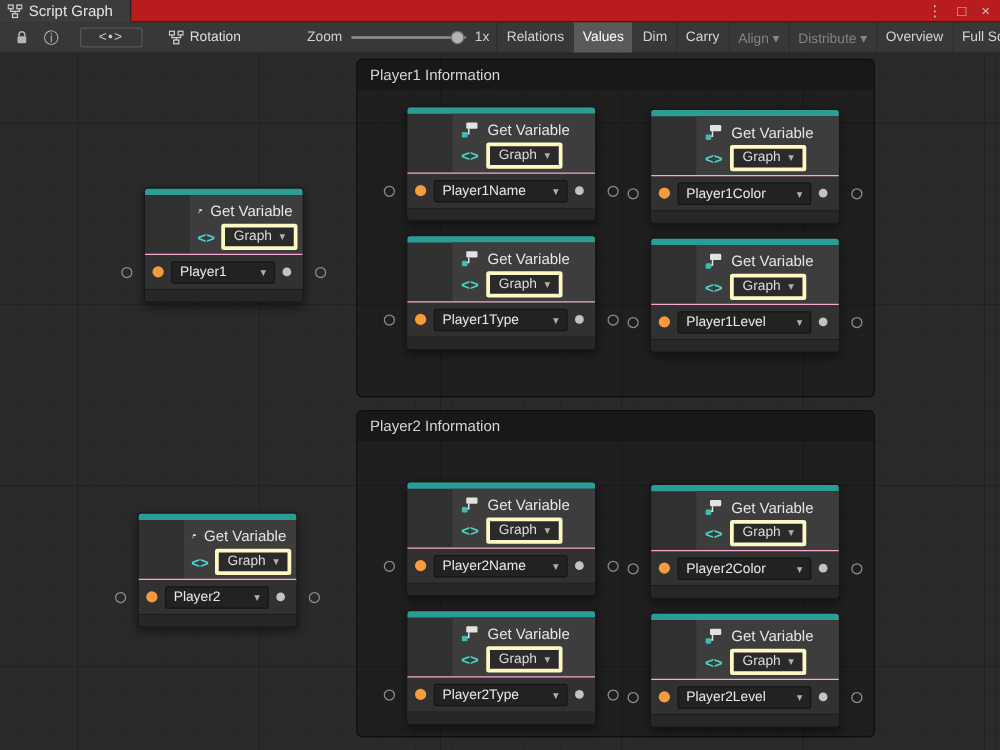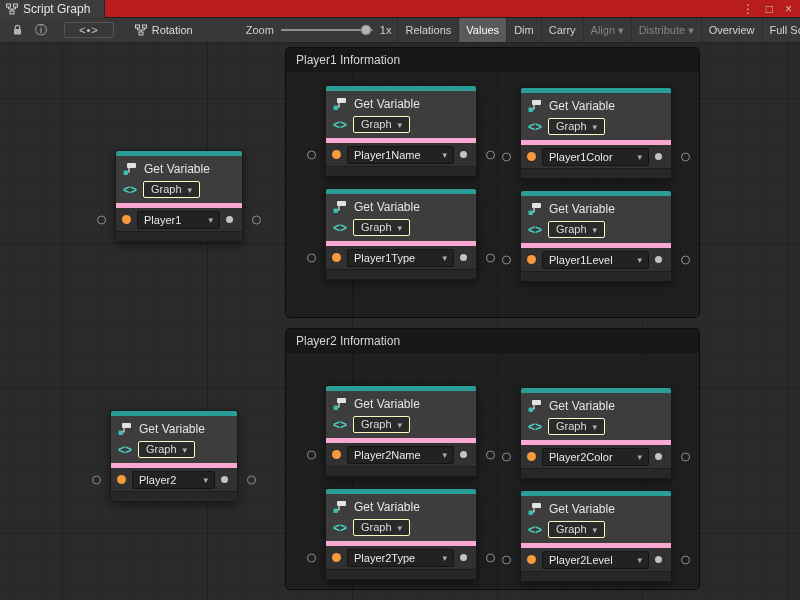--- a/index.html
+++ b/index.html
@@ -72,35 +72,35 @@
     display: flex; align-items: center; padding: 0 10px;
     color: #d6d6d6; font-size: 12px;
   }
 
   
   .node {
     position: absolute; background: #303030; border: 1px solid #181818;
     border-radius: 3px; box-shadow: 0 3px 8px rgba(0,0,0,0.45);
   }
   .strip { height: 5px; background: var(--teal); border-radius: 2px 2px 0 0; }
-  .head { background: #3d3d3d; padding: 4px 8px 5px 6px; }
+  .head { background: #3d3d3d; padding: 4px 8px 5px 6px; margin-left: 36px; }
   .title-row { display: flex; align-items: center; gap: 6px; height: 18px; }
   .node-title { color: #e6e6e6; font-size: 12px; white-space: nowrap; }
   .kind-row { display: flex; align-items: center; gap: 5px; margin-top: 3px; height: 17px; }
   .angle-icon {
     width: 16px; text-align: center; color: var(--teal-bright);
     font-weight: bold; font-size: 12px; line-height: 1;
   }
   .kind-dropdown {
-    background: #2a2a2a; border: 1px solid #fef9c3; border-radius: 2px;
+    background: #2a2a2a; border: 3px solid #fef9c3; border-radius: 2px;
     color: #dcdcdc; font-size: 11px; padding: 1px 7px 2px 7px; white-space: nowrap; cursor: default;
   }
   .ports {
     background: #313131; height: 28px; display: flex; align-items: center;
-    padding: 0 9px 0 6px; gap: 6px; position: relative; border-top: 5px solid #f9a8d4;
+    padding: 0 9px 0 6px; gap: 6px; position: relative; border-top: 1px solid #f9a8d4;
   }
   .dot { border-radius: 50%; flex: 0 0 auto; }
   .dot.orange { width: 9px; height: 9px; background: var(--orange); }
   .dot.gray { width: 7px; height: 7px; background: #c3c3c3; }
   .name-dropdown {
     flex: 1 1 auto; display: flex; justify-content: space-between; align-items: center;
     background: #222222; border: 1px solid #141414; border-radius: 2px;
     color: #eaeaea; font-size: 11px; padding: 2px 6px; white-space: nowrap; cursor: default;
   }
   .name-dropdown .caret, .kind-dropdown .caret { color: #b0b0b0; margin-left: 6px; font-size: 9px; }

